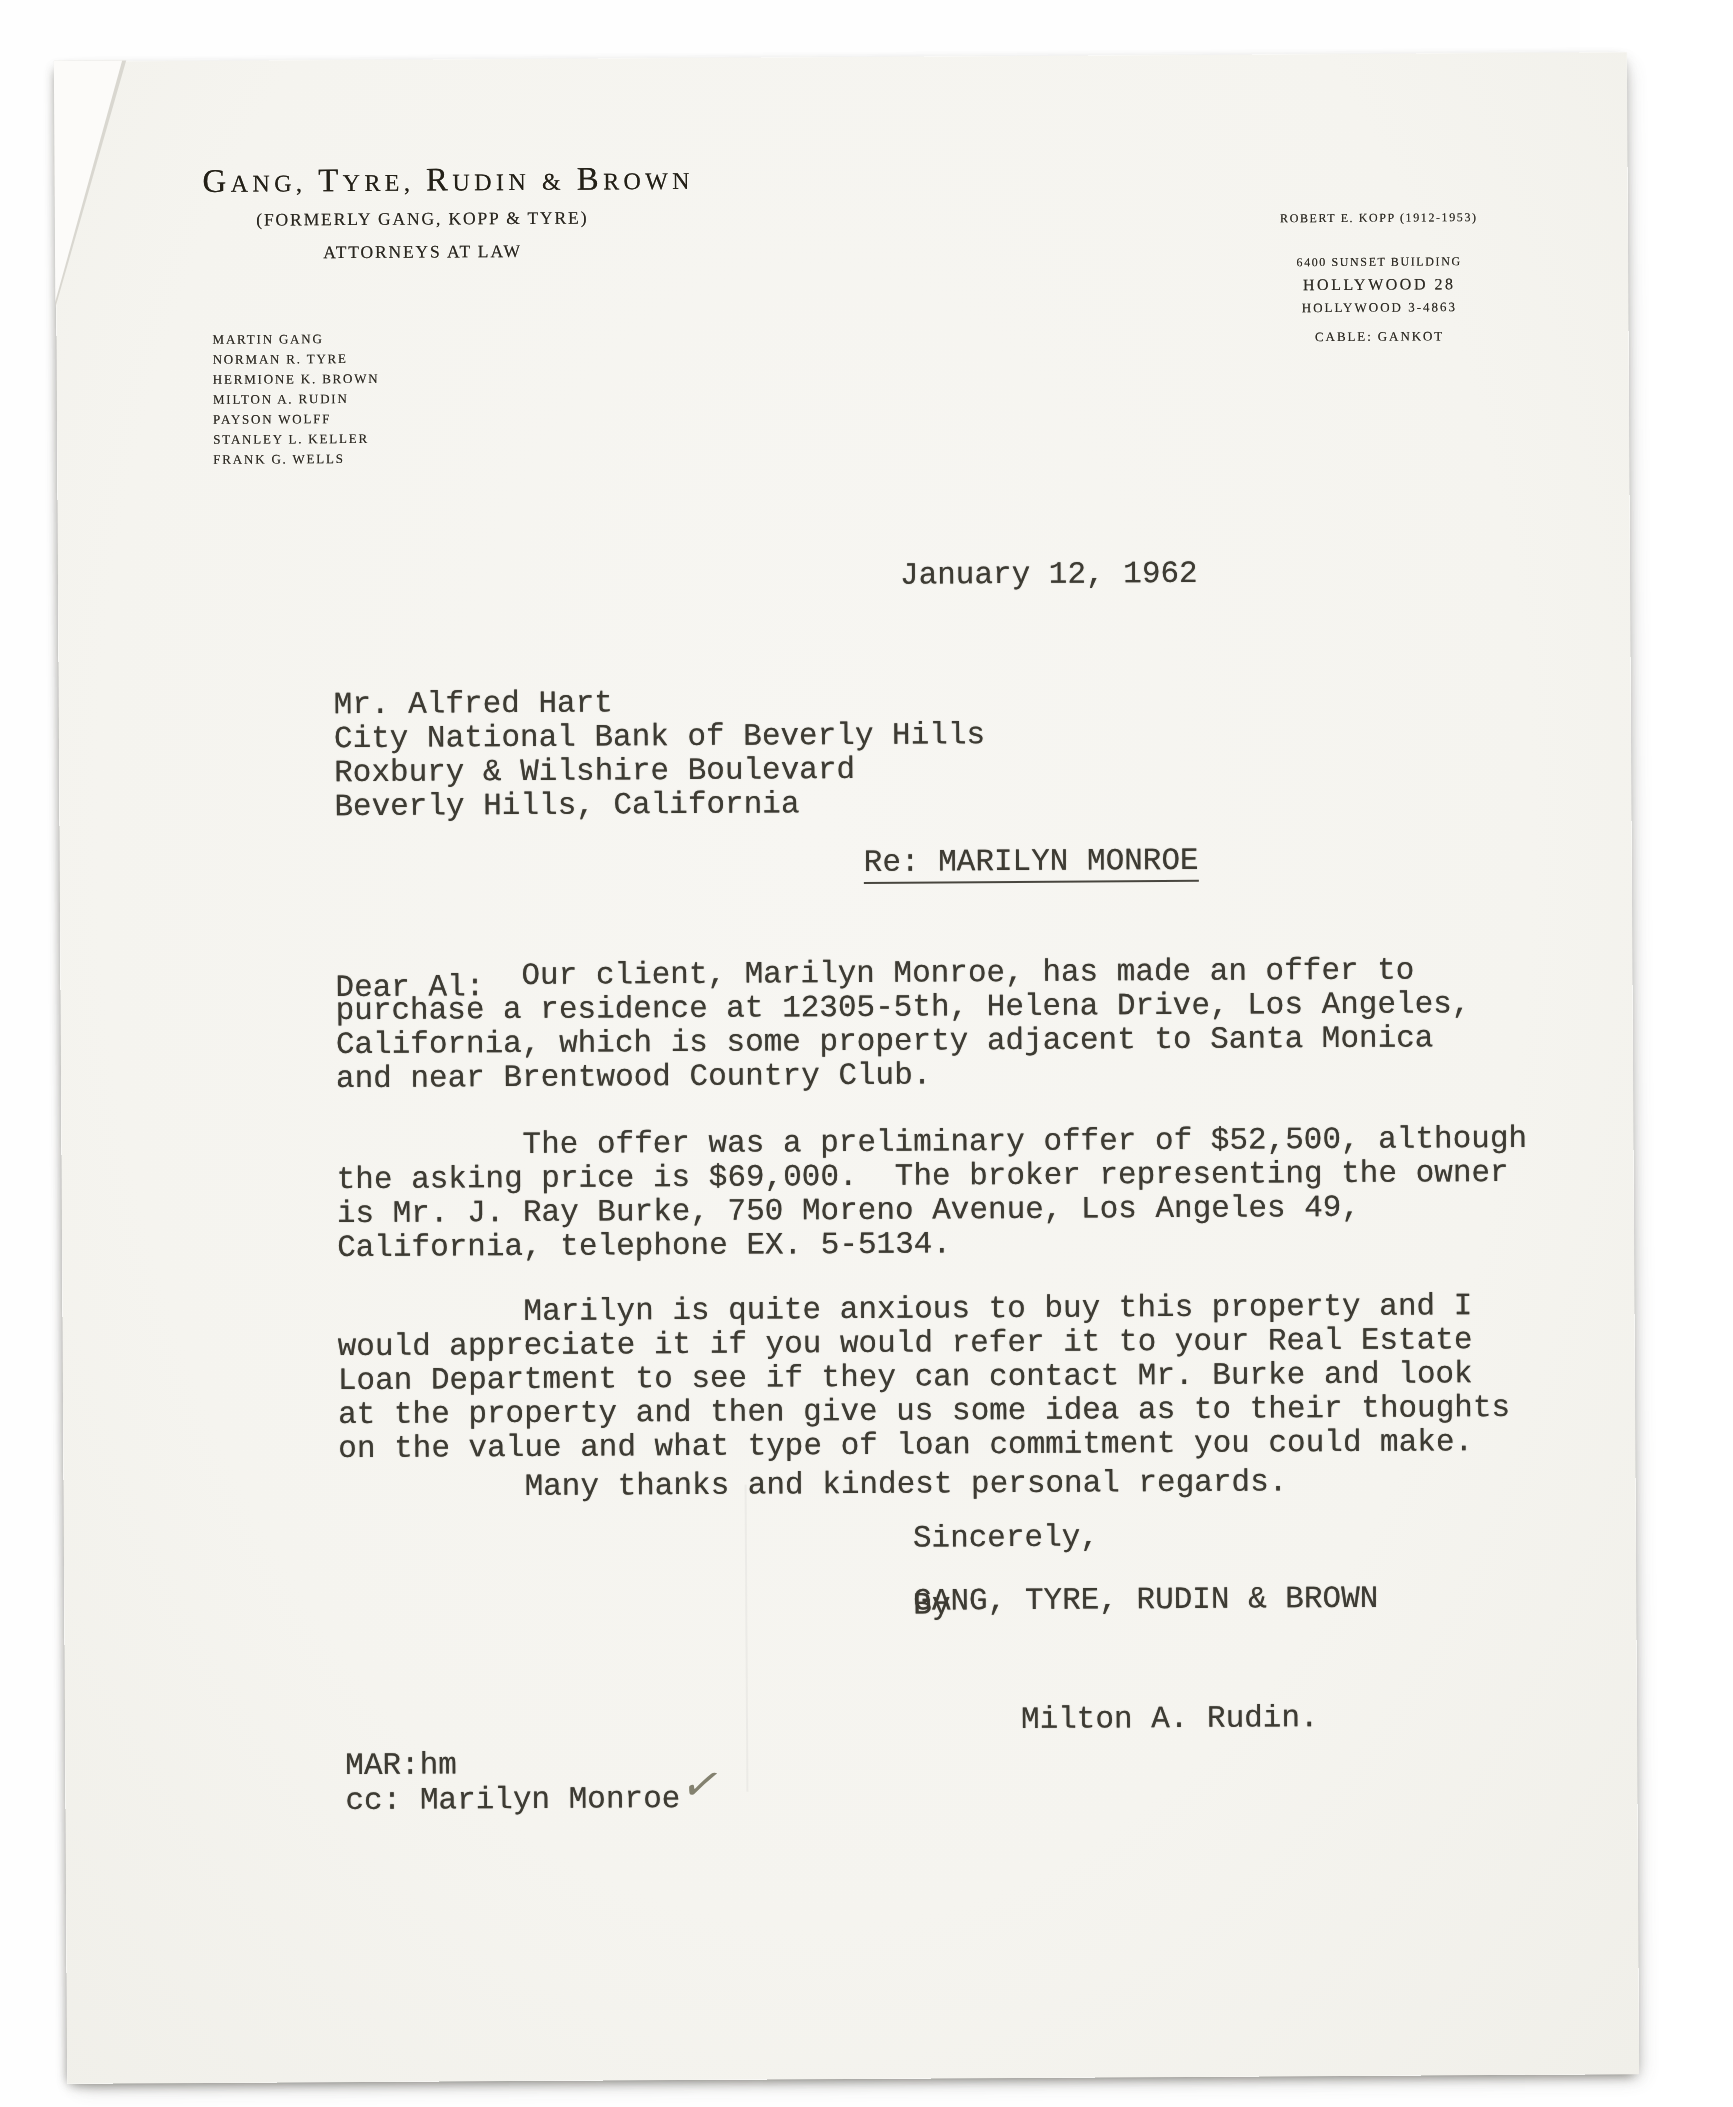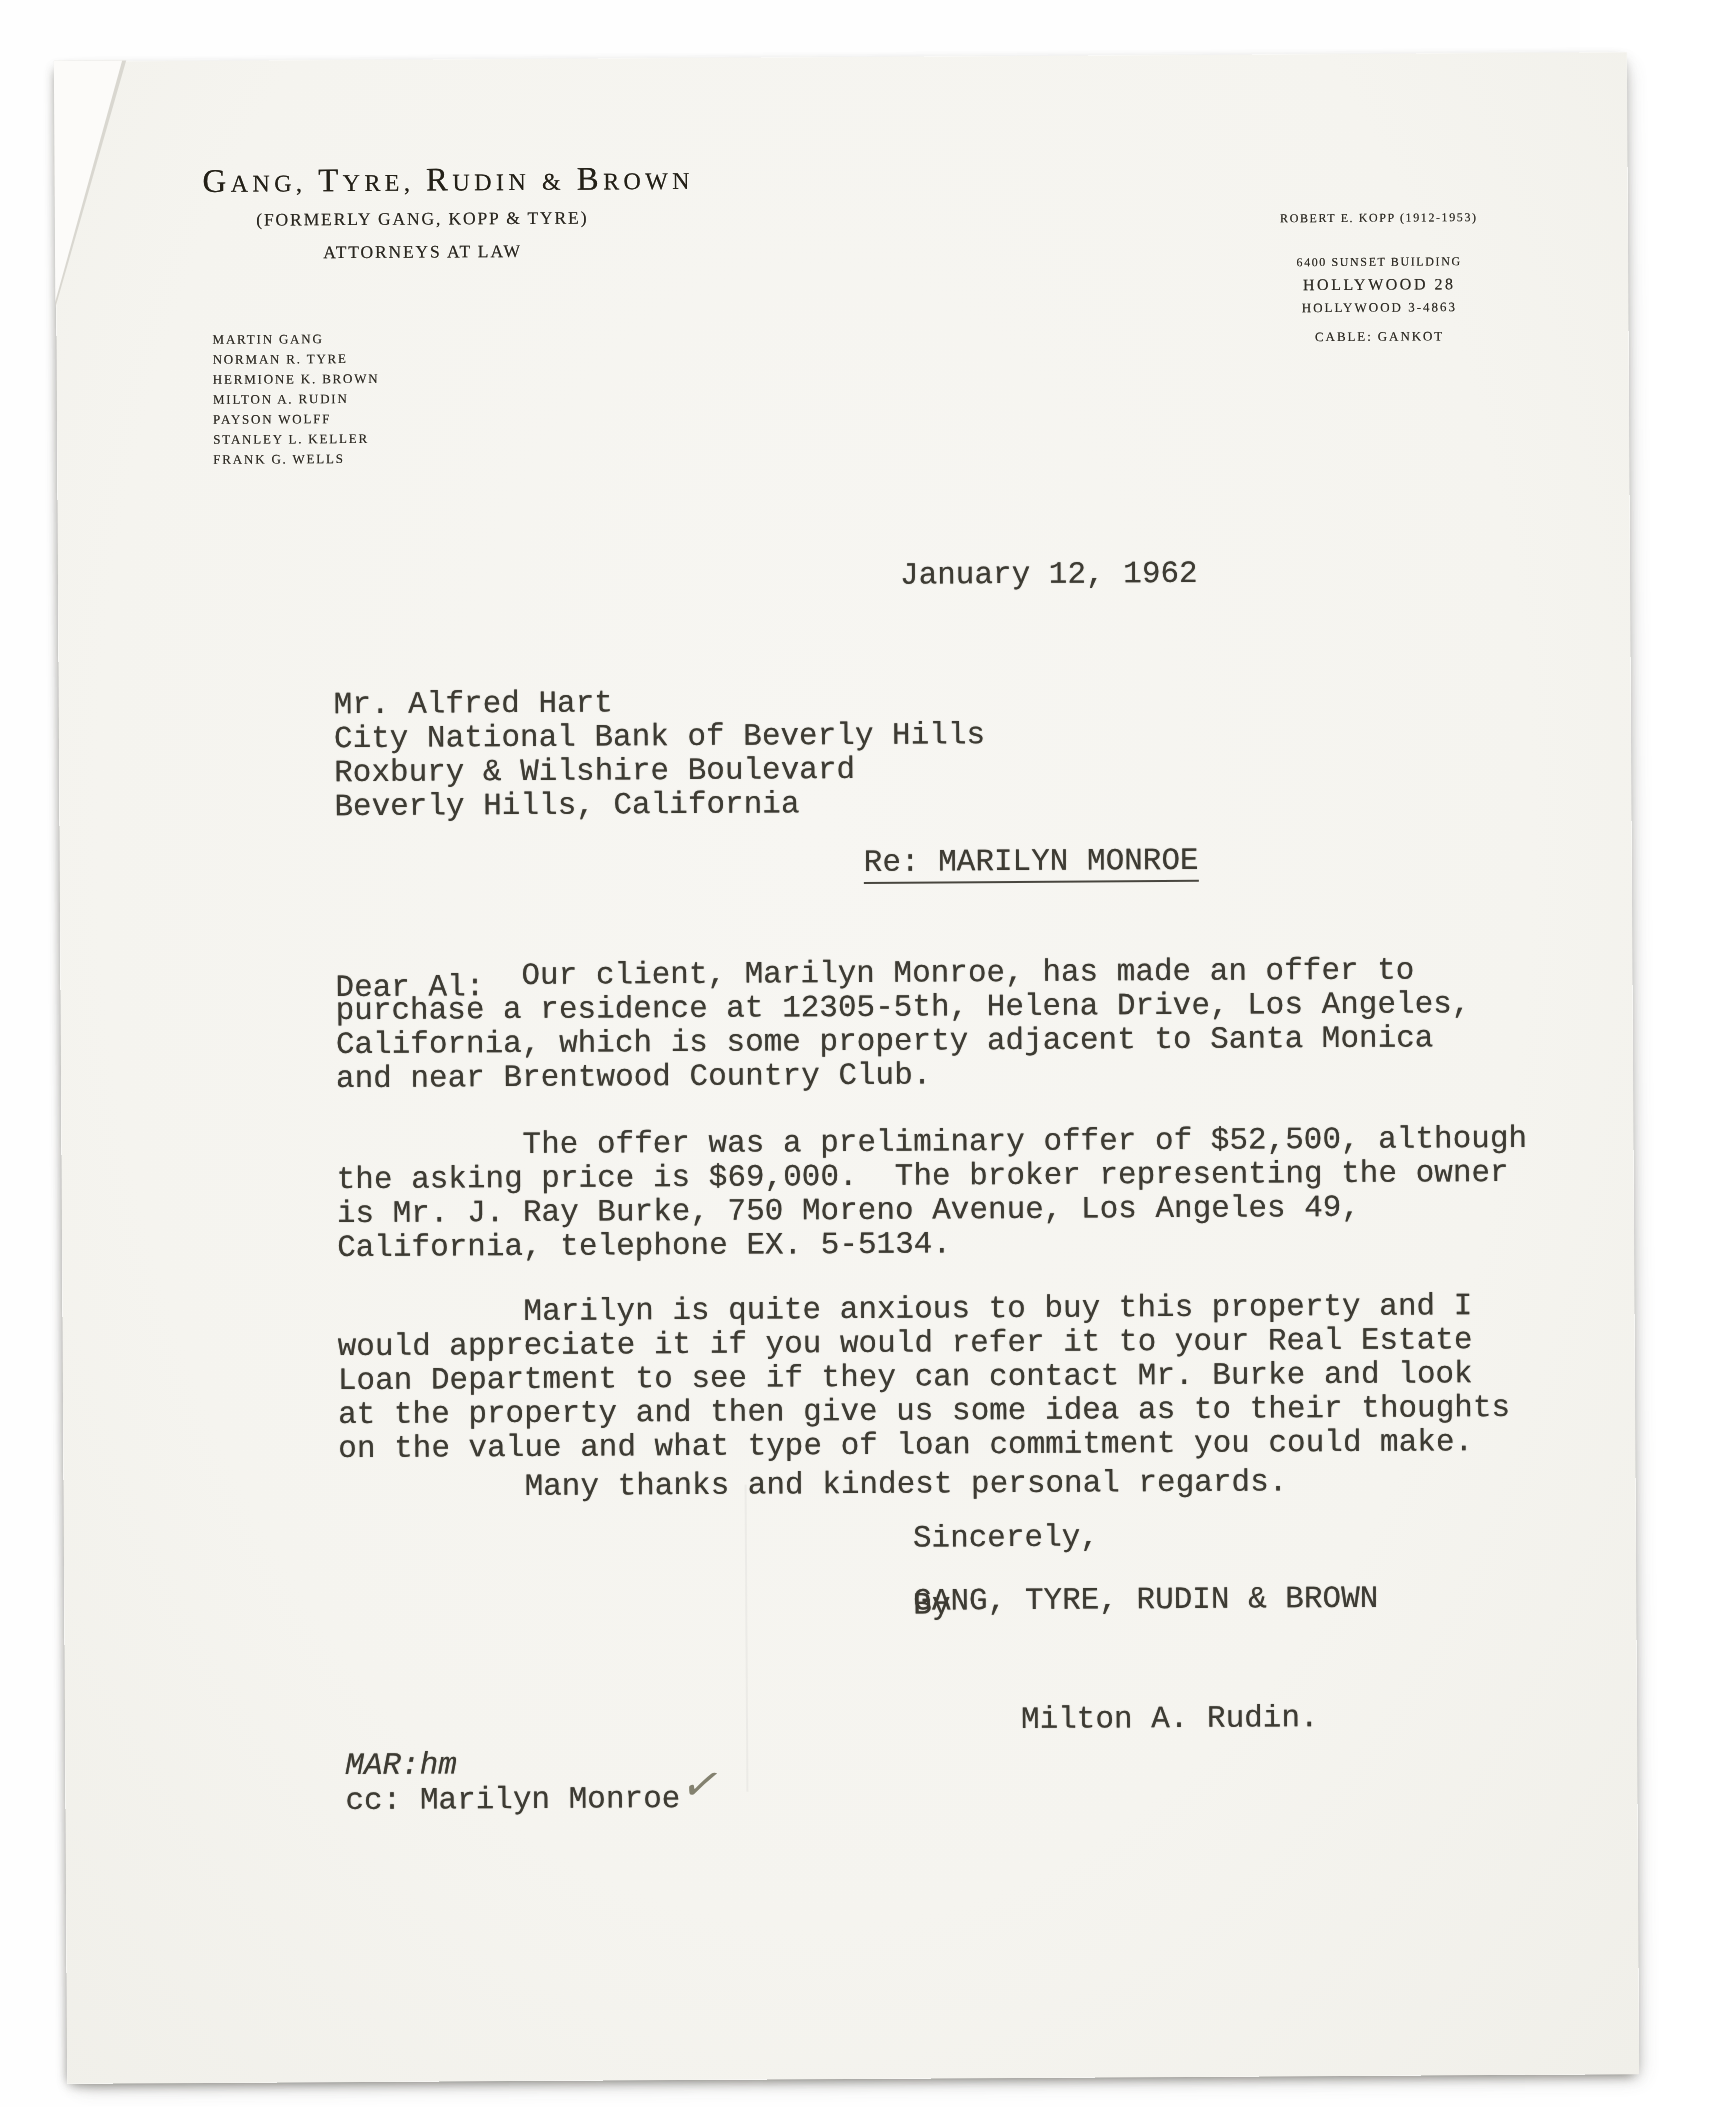--- a/index.html
+++ b/index.html
@@ -184,21 +184,21 @@
     <div class="typed" style="left:275px; top:1411px;">          Many thanks and kindest personal regards.</div>
 
     <div class="typed" style="left:849px; top:1465px;">Sincerely,</div>
 
     <div class="typed" style="left:849px; top:1528px;">GANG, TYRE, RUDIN &amp; BROWN</div>
 
     <div class="typed" style="left:849px; top:1532px;">By</div>
 
     <div class="typed" style="left:956px; top:1647px;">Milton A. Rudin.</div>
 
-    <div class="typed" style="left:280px; top:1689px;font-style:italic;">MAR:hm</div>
+    <div class="typed" style="left:280px; top:1689px;">MAR:hm</div>
 
     <div class="typed" style="left:280px; top:1724px;">cc: Marilyn Monroe</div>
 
     <div class="checkmark">✓</div>
 
   </div>
 </div>
 
 
 </body></html>

